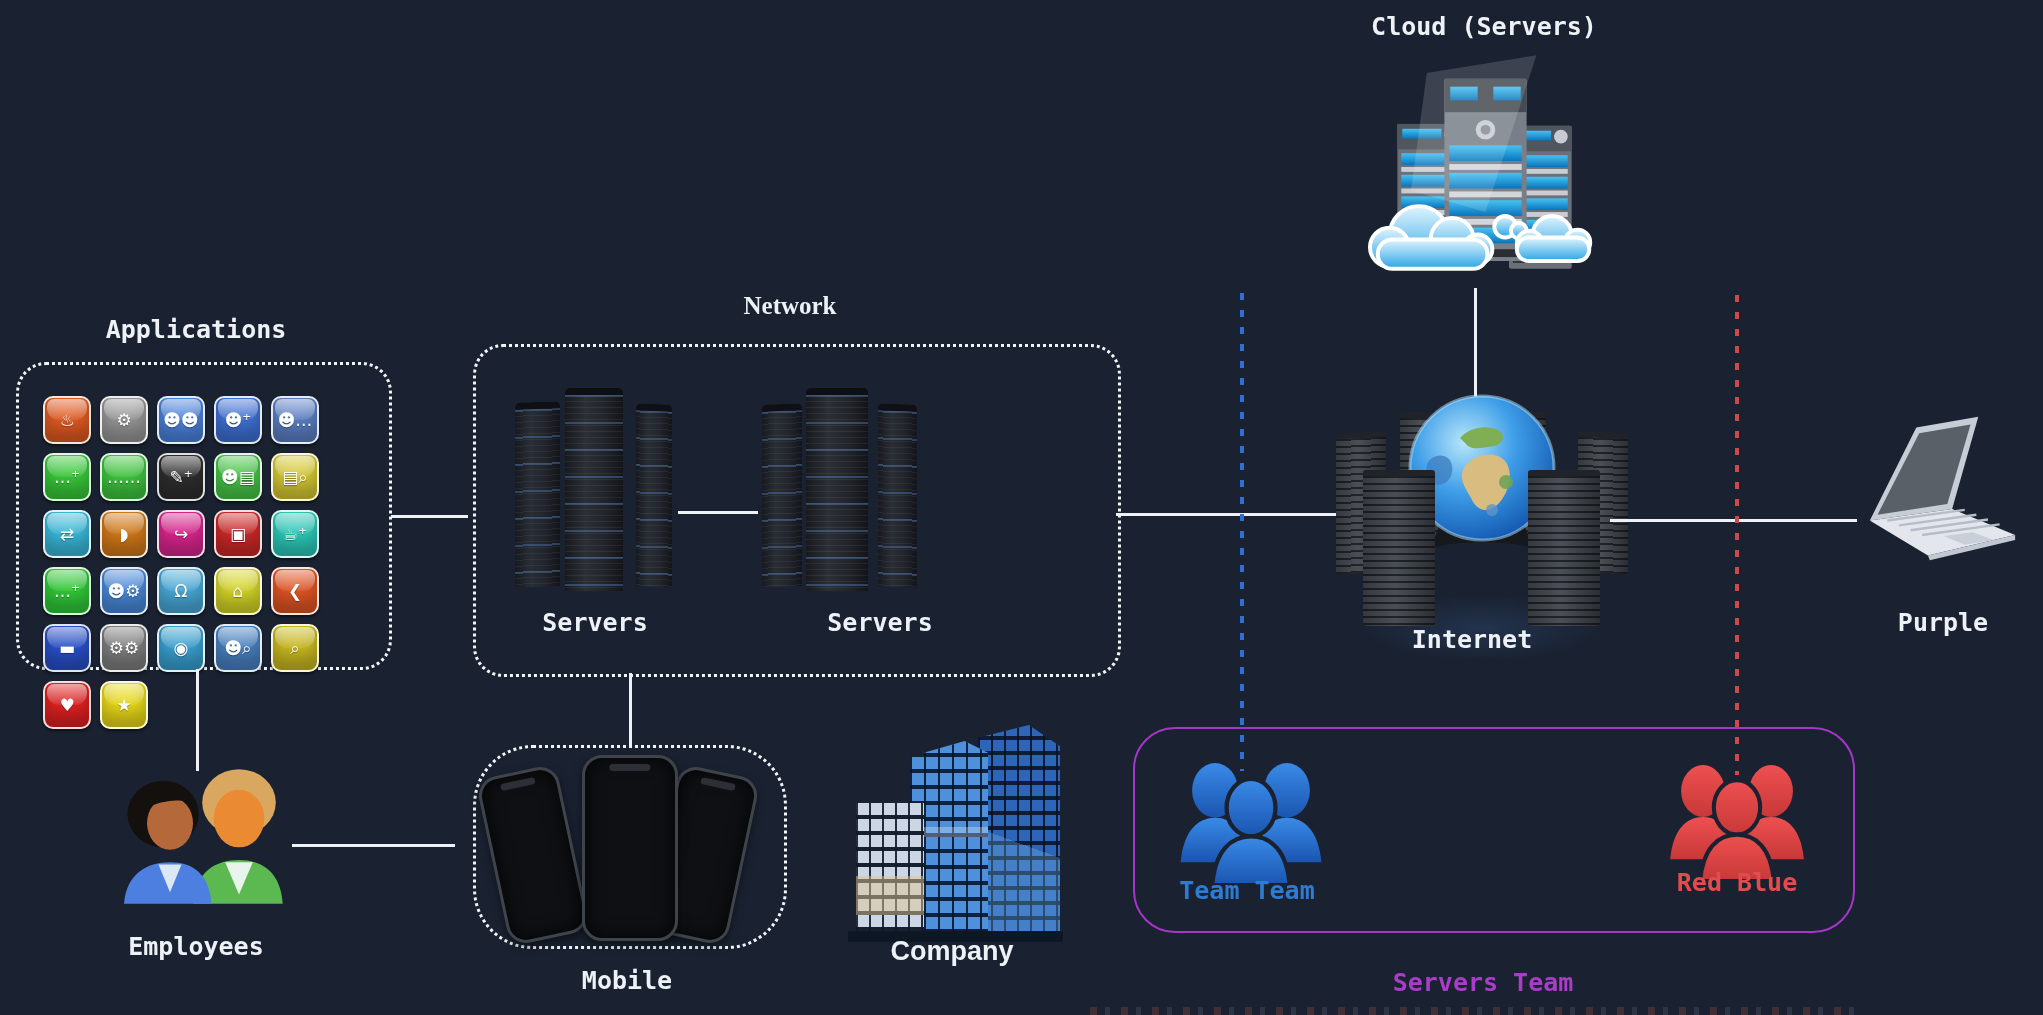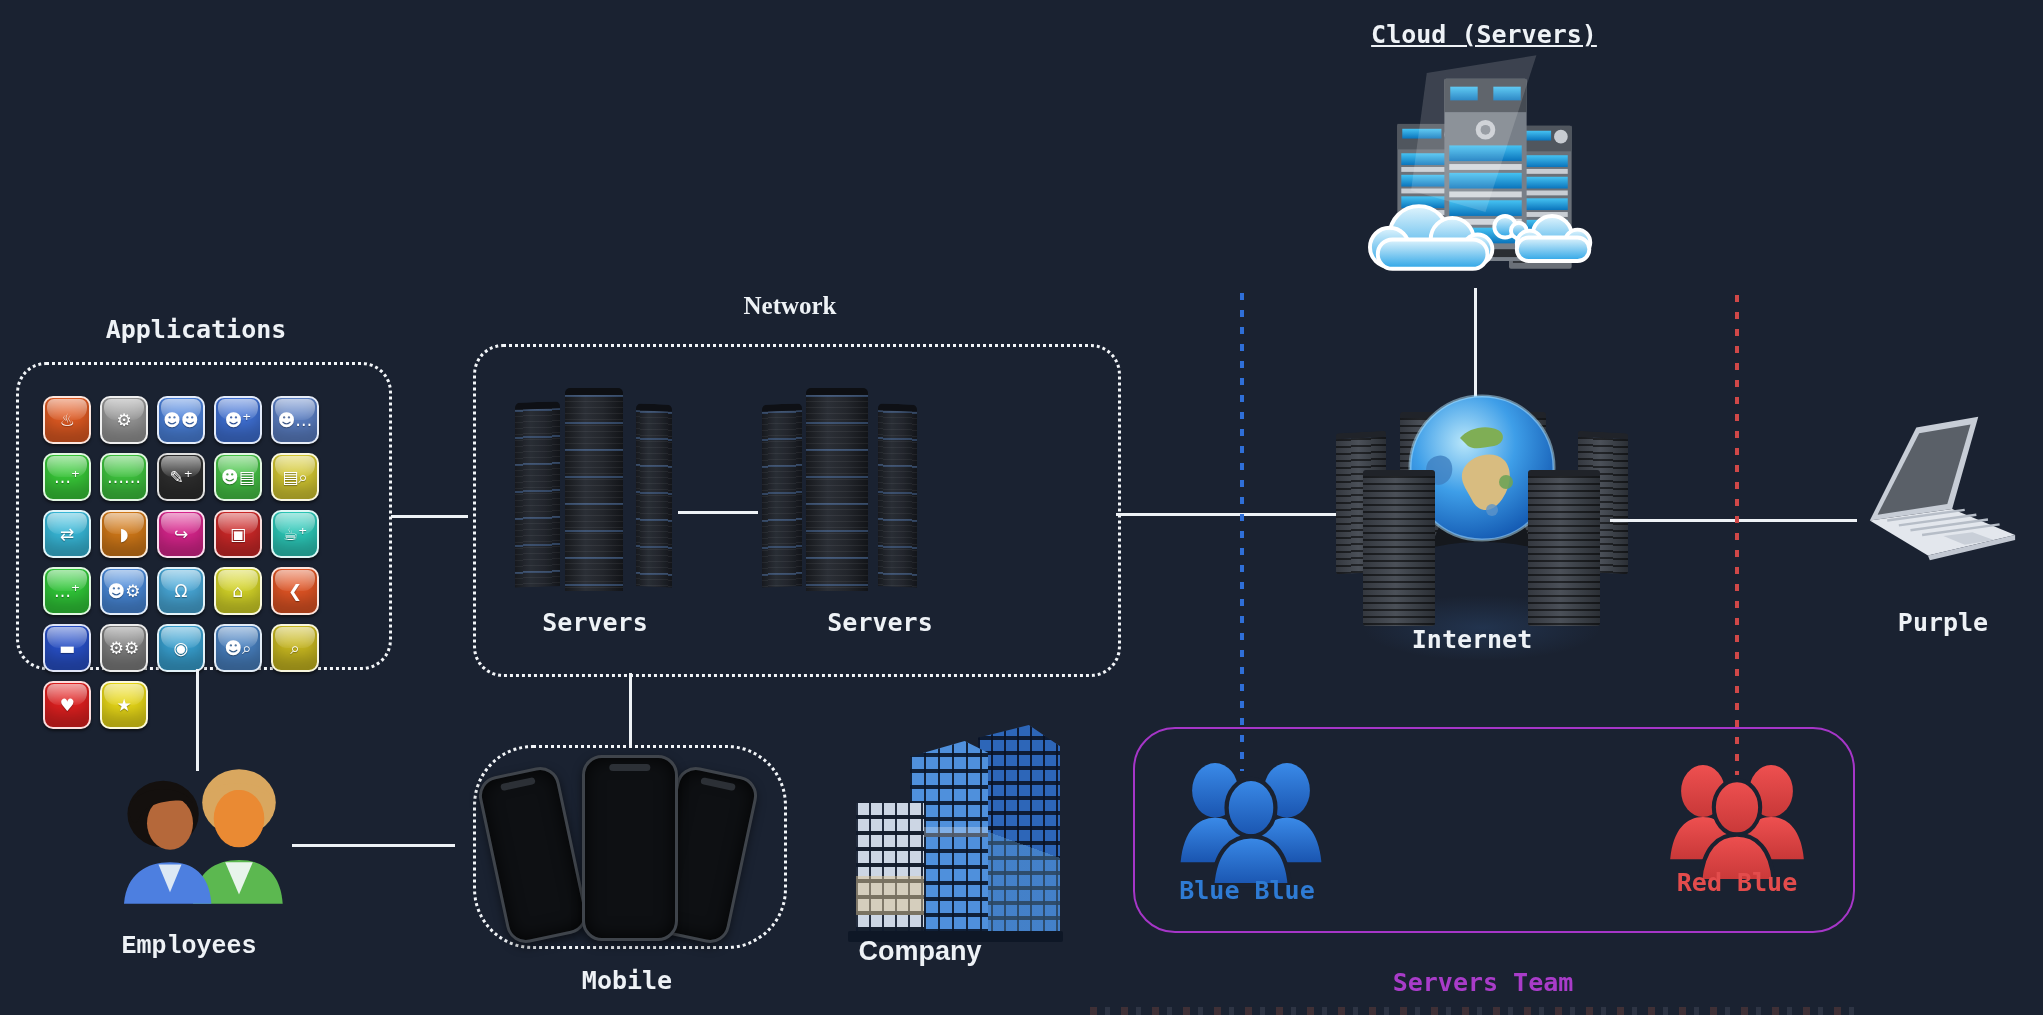--- a/index.html
+++ b/index.html
@@ -72,21 +72,21 @@
         background:repeating-linear-gradient(90deg,rgba(190,95,70,.5) 0 7px,transparent 7px 15px,
         rgba(150,150,170,.35) 15px 20px,transparent 20px 31px);}
   .refl{position:absolute;left:1362px;top:595px;width:240px;height:66px;border-radius:50%;
         background:radial-gradient(ellipse at center,rgba(70,130,210,.18),rgba(0,0,0,0) 70%);}
 </style>
 </head>
 <body>
 
 <div id="canvas">
 
-  <div class="lbl" style="left:1484px;top:20px;text-decoration:underline;">Cloud (Servers)</div>
+  <div class="lbl" style="left:1484px;top:12px;">Cloud (Servers)</div>
 
   <svg style="position:absolute;left:1368px;top:42px;" width="235" height="248" viewBox="0 0 240 250">
     <defs>
       <linearGradient id="br" x1="0" y1="0" x2="0" y2="1">
         <stop offset="0%" stop-color="#45c2f2"></stop>
           <stop offset="100%" stop-color="#0a74bc"></stop>
       </linearGradient>
       <linearGradient id="cg" x1="0" y1="0" x2="0" y2="1">
         <stop offset="0%" stop-color="#dff4fd"></stop>
           <stop offset="100%" stop-color="#2ba4e6"></stop>
@@ -319,39 +319,39 @@
     <path d="M82,22 C92,10 128,10 138,24 C128,18 92,18 82,22 Z" fill="#d9a75f"></path>
     <path d="M70,118 C72,90 90,80 110,80 C130,80 146,90 148,118 Z" fill="#5cb850"></path>
     <path d="M98,82 L122,82 L110,110 Z" fill="#e8f4ec"></path>
 
     <ellipse cx="44" cy="40" rx="31" ry="29" fill="#14100e"></ellipse>
     <ellipse cx="50" cy="48" rx="20" ry="23" fill="#b5683a"></ellipse>
     <path d="M14,36 C18,16 58,12 70,30 C60,26 30,28 24,42 C20,52 16,48 14,36 Z" fill="#14100e"></path>
     <path d="M10,118 C12,92 30,82 50,82 C70,82 84,92 86,118 Z" fill="#4d7fe0"></path>
     <path d="M40,84 L60,84 L50,108 Z" fill="#dce8f4"></path>
   </svg>
-  <div class="lbl" style="left:189px;top:932px;font-family:Liberation Mono, monospace;">Employees</div>
+  <div class="lbl" style="left:196px;top:932px;">Employees</div>
 
   <div class="hline" style="left:292px;top:844px;width:163px;"></div>
 
   <div class="dotbox" style="left:473px;top:745px;width:308px;height:198px;border-radius:60px;"></div>
   <div class="phone" style="left:492px;top:770px;width:76px;height:164px;transform:rotate(-12deg);"></div>
   <div class="phone" style="left:662px;top:770px;width:76px;height:164px;transform:rotate(12deg);"></div>
   <div class="phone" style="left:582px;top:755px;width:90px;height:180px;"></div>
   <div class="lbl" style="left:627px;top:966px;text-align:center;">Mobile</div>
 
   <div id="company">
     <div class="bld b3"></div>
     <div class="bld b2"></div>
     <div class="bld b1">
         <div class="lit"></div>
       </div>
     <div class="bld base"></div>
   </div>
-  <div class="lbl sans" style="left:920px;top:936px;">Company</div>
+  <div class="lbl sans" style="left:952px;top:936px;">Company</div>
 
   <div style="position:absolute;left:1133px;top:727px;width:718px;height:202px;
               border:2px solid #a636c8;border-radius:42px;"></div>
 
   <div class="vdash blue" style="left:1240px;top:293px;height:478px;"></div>
   <div class="vdash red" style="left:1735px;top:295px;height:480px;"></div>
 
   <svg style="position:absolute;left:1172px;top:748px;" width="158" height="148" viewBox="0 0 110 100">
     <defs>
       <linearGradient id="gb" x1="0" y1="0" x2="0" y2="1">
@@ -363,21 +363,21 @@
       <ellipse cx="30" cy="28" rx="16" ry="19"></ellipse>
       <path d="M6,78 C8,56 18,47 30,47 C42,47 52,56 54,78 Z"></path>
       <ellipse cx="80" cy="28" rx="16" ry="19"></ellipse>
       <path d="M56,78 C58,56 68,47 80,47 C92,47 102,56 104,78 Z"></path>
       <g stroke="#1a2231" stroke-width="3">
         <ellipse cx="55" cy="40" rx="17" ry="20"></ellipse>
         <path d="M28,94 C30,70 41,60 55,60 C69,60 80,70 82,94 Z"></path>
       </g>
     </g>
   </svg>
-  <div class="lbl" style="left:1247px;top:876px;color:#2e7bd4;">Blue Blue</div>
+  <div class="lbl" style="left:1247px;top:876px;color:#2e7bd4;">Team Team</div>
 
   <svg style="position:absolute;left:1662px;top:752px;" width="150" height="138" viewBox="0 0 110 100">
     <defs>
       <linearGradient id="gr" x1="0" y1="0" x2="0" y2="1">
         <stop offset="0%" stop-color="#ee5050"></stop>
           <stop offset="100%" stop-color="#c83838"></stop>
       </linearGradient>
     </defs>
     <g fill="url(#gr)">
       <ellipse cx="30" cy="28" rx="16" ry="19"></ellipse>

